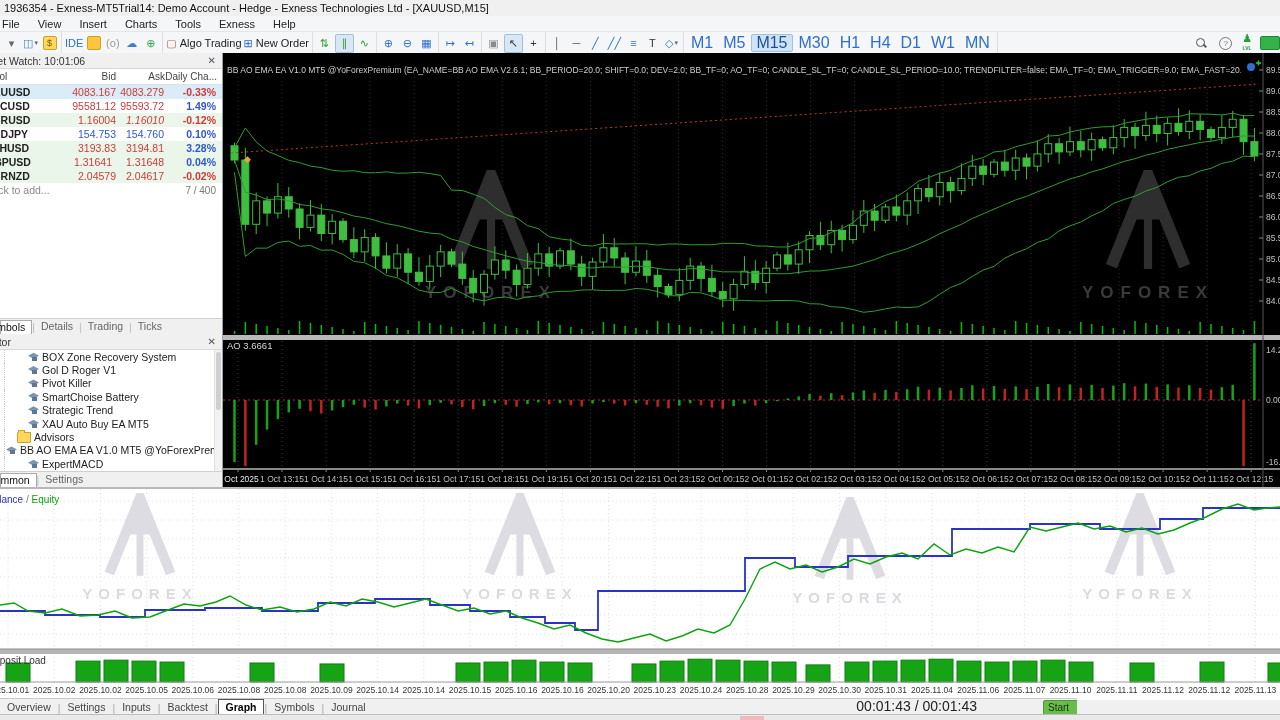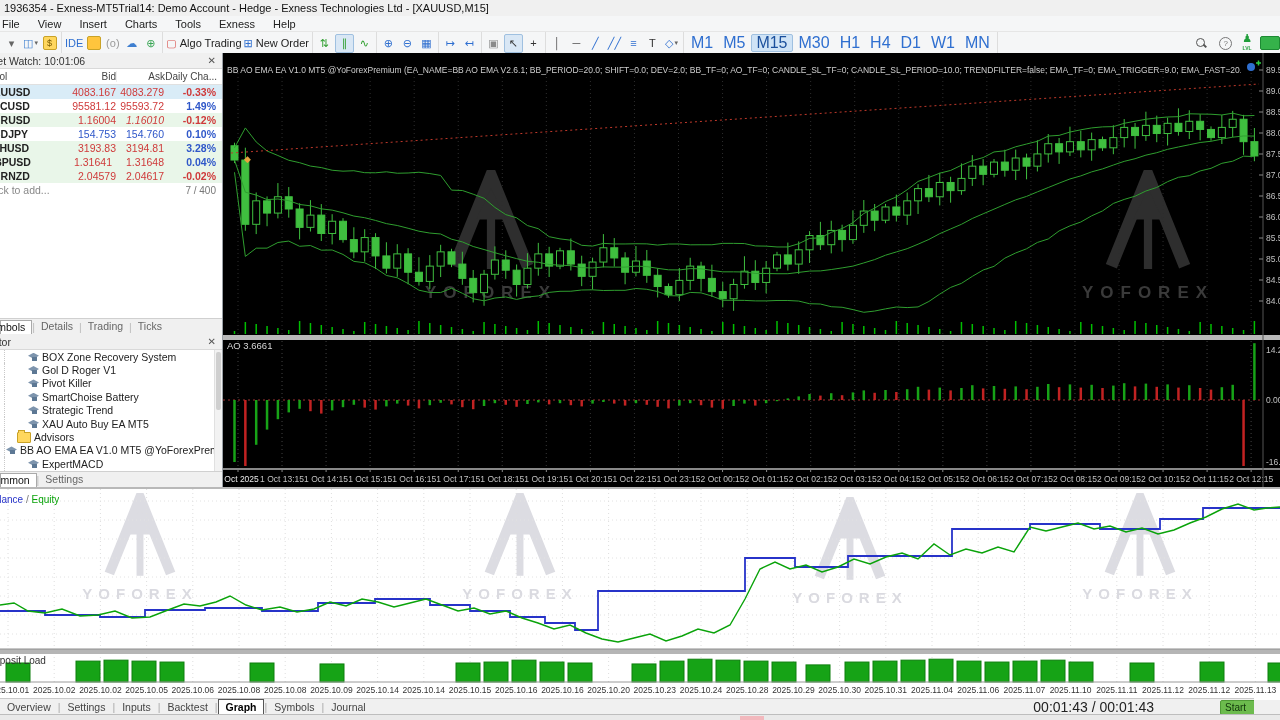--- a/index.html
+++ b/index.html
@@ -87,22 +87,22 @@
   .graphwrap{position:absolute;top:487px;left:0;width:1280px;height:211px;background:#fff;overflow:hidden;
              border-top:2px solid #b8b8b8;}
   .legend{position:absolute;left:0;top:5px;font-size:10px;z-index:4;overflow:hidden;white-space:nowrap;}
   .legend .bal{margin-left:-13px;display:inline-block;}
   .deplabel{position:absolute;left:0;top:166px;font-size:10px;color:#333;z-index:4;overflow:hidden;}
   .deplabel span{margin-left:-13px;display:inline-block;}
   .activate{position:absolute;left:1082px;top:155px;z-index:6;color:#a3a3a3;}
   .activate .l1{font-size:16px;font-weight:400;}
   .activate .l2{font-size:10.5px;}
   
-  .bottombar{position:absolute;top:698px;left:0;width:1254px;height:15px;background:#f0f0f0;
-             border-top:1px solid #c9c9c9;display:flex;align-items:center;font-size:10.5px;color:#444;overflow:hidden;}
+  .bottombar{position:absolute;top:698px;left:0;width:1077px;height:15px;background:#f0f0f0;
+             border-top:1px solid #c9c9c9;display:flex;align-items:flex-end;font-size:10.5px;color:#444;overflow:hidden;}
   .bottombar .tab{padding:0 7px;height:14px;line-height:14px;white-space:nowrap;}
   .bottombar .tab.active{border:1px solid #555;background:#fff;font-weight:bold;color:#000;border-bottom:none;}
   .bottombar .sep{color:#aaa;}
   .btime{margin-left:auto;color:#222;font-size:14px;padding-right:100px;}
   .startbtn{position:absolute;right:-14px;top:1px;width:42px;height:13px;background:#6cbb4d;border:1px solid #4f9a36;
             border-radius:2px;font-size:10px;color:#10340a;line-height:13px;padding-left:4px;overflow:hidden;}
   .bstrip{position:absolute;top:714px;left:0;width:1280px;height:6px;background:#e9e9e9;border-top:1px solid #bdbdbd;}
   .bstrip i{position:absolute;left:740px;top:1px;width:24px;height:4px;background:#f2b8bd;}
   svg text{font-family:"Liberation Sans",sans-serif;}
 </style>

